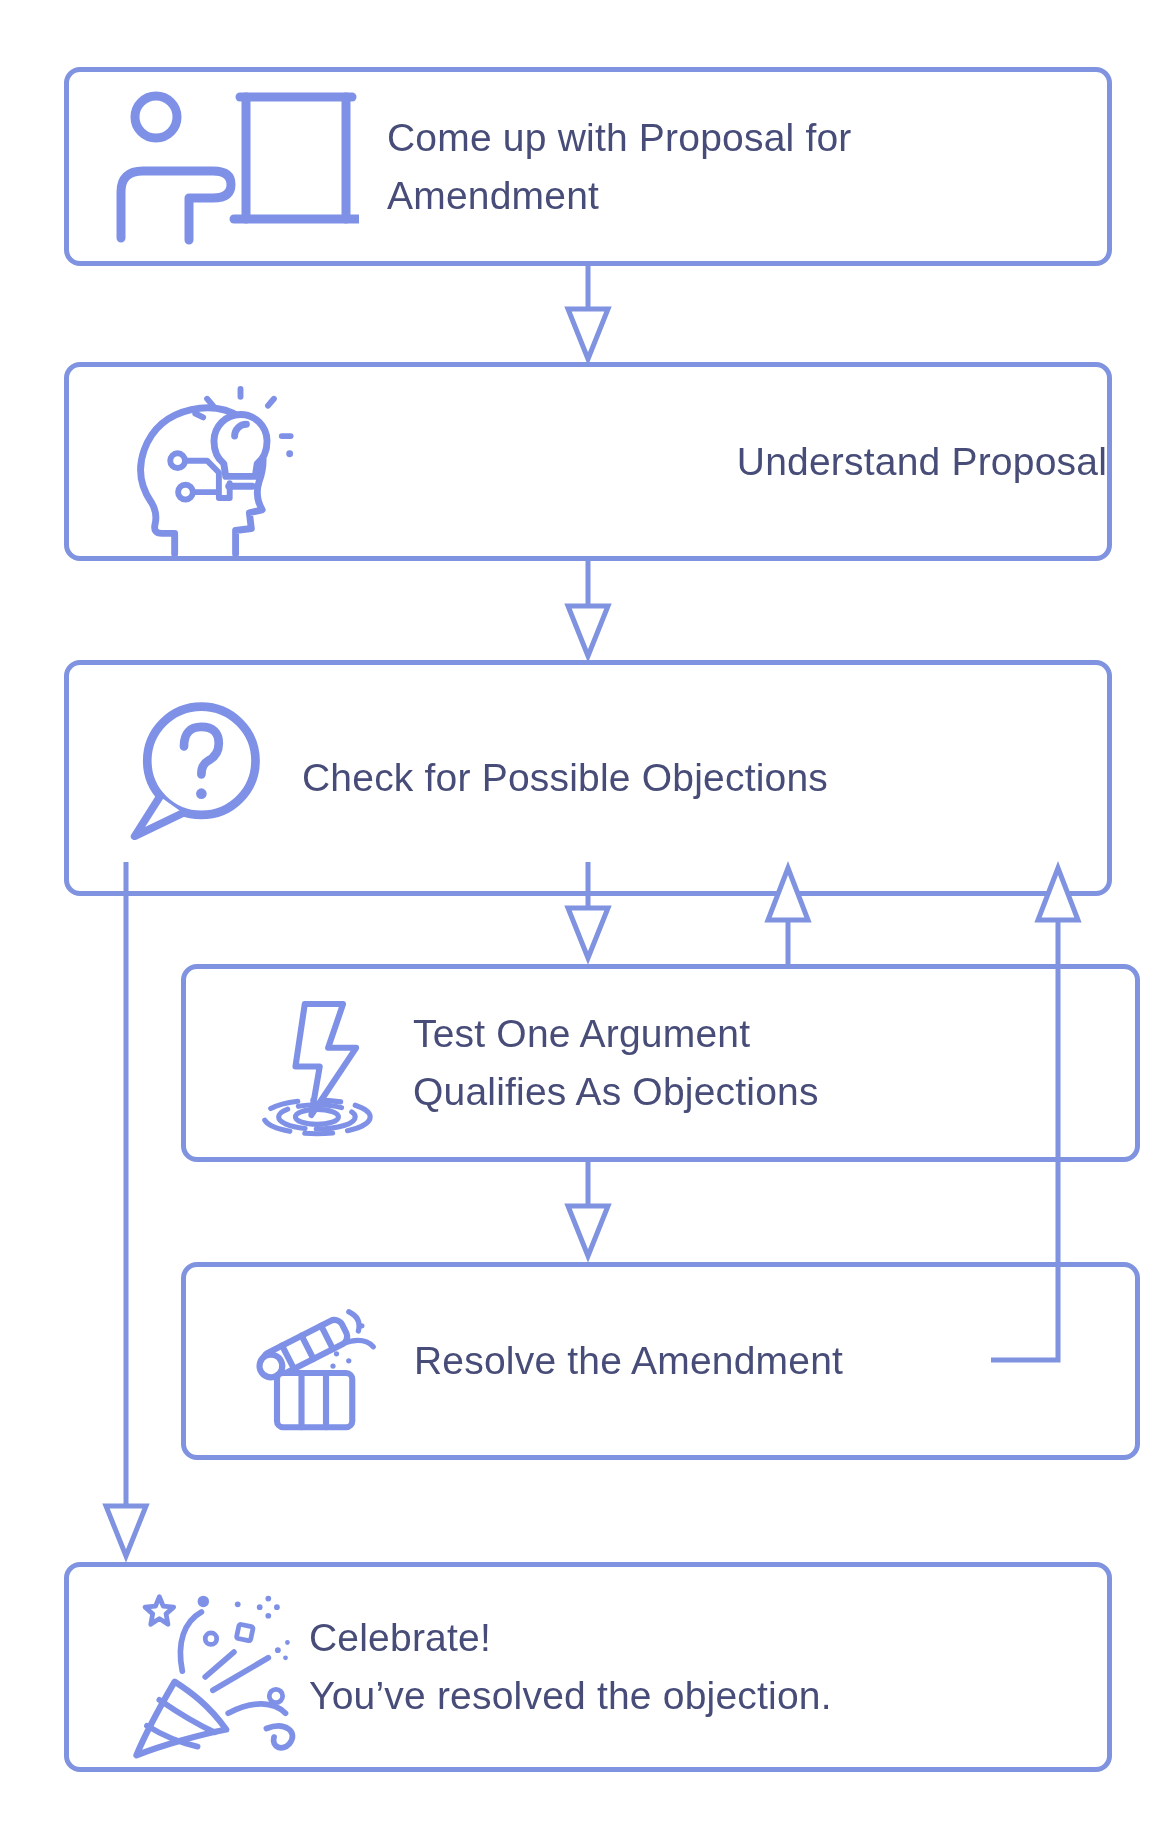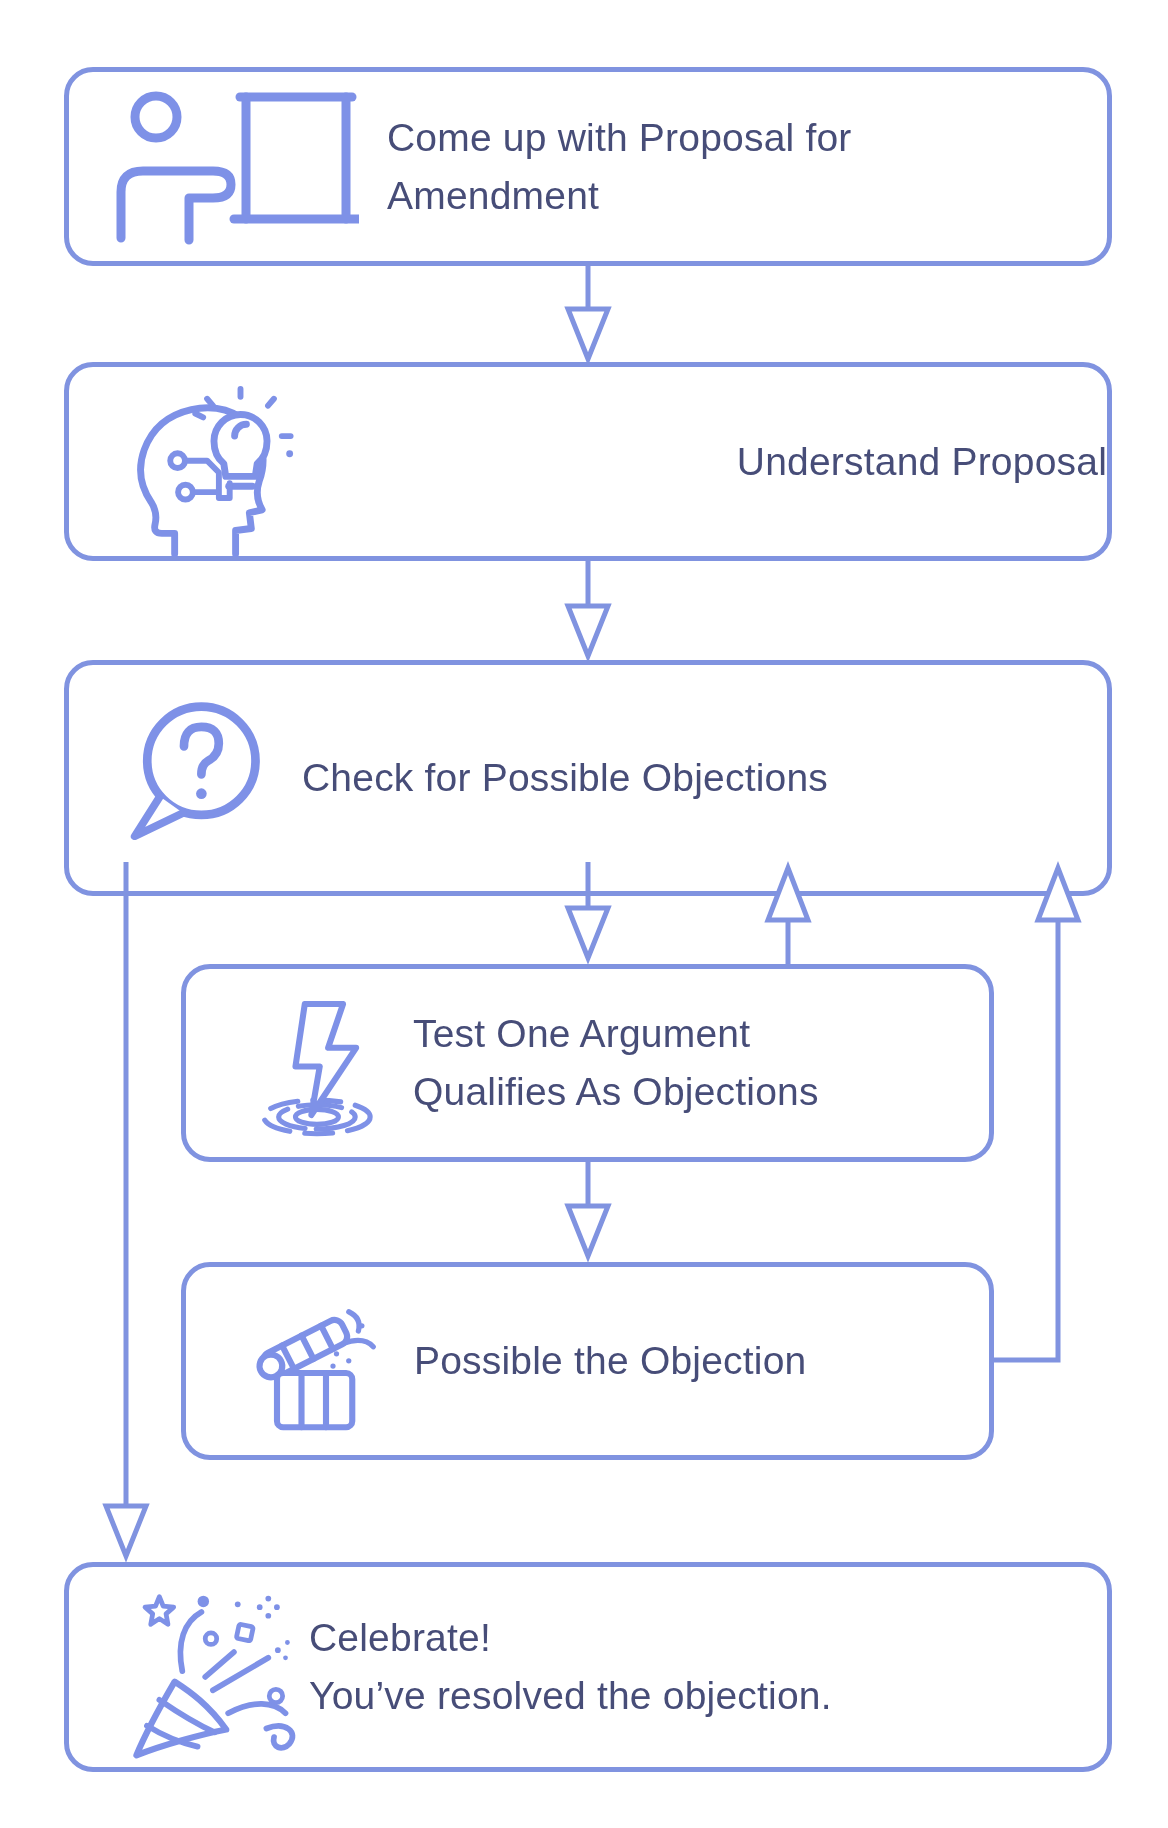--- a/index.html
+++ b/index.html
@@ -8,25 +8,25 @@
     --text:#474D78;
     --bg:#FFFFFF;
   }
   html,body{margin:0;padding:0;background:var(--bg);}
   .canvas{
     position:relative;width:1168px;height:1828px;background:var(--bg);
     font-family:"Liberation Sans", sans-serif;overflow:hidden;
   }
   .box{
     position:absolute;background:var(--bg);
-    border:5px solid var(--accent);border-radius:29px;
+    border:5px solid var(--accent);border-radius:16px;
     box-sizing:border-box;display:flex;align-items:center;z-index:1;
   }
   .box-wide{left:64px;width:1048px;}
-  .box-narrow{left:181px;width:813px;}
+  .box-narrow{left:181px;width:959px;}
   .label{
     font-size:39px;line-height:58px;color:var(--text);
     letter-spacing:0.2px;white-space:nowrap;
   }
   .label div{white-space:nowrap;}
   .icon{position:absolute;}
   .icon svg{display:block;}
   svg.connectors{position:absolute;left:0;top:0;z-index:2;}
   .stroke{fill:none;stroke:var(--icon);stroke-linecap:round;stroke-linejoin:round;}
   .fillwhite{fill:#fff;}
@@ -174,21 +174,21 @@
         <g transform="rotate(-27 70 60)">
           <rect class="stroke fillwhite" stroke-width="7" x="22" y="46" width="100" height="30" rx="10"></rect>
           <path class="stroke" stroke-width="7" d="M50,46 V76 M75,46 V76 M100,46 V76"></path>
           <circle class="stroke fillwhite" stroke-width="7" cx="28" cy="61" r="13"></circle>
         </g>
         <rect class="stroke fillwhite" stroke-width="7" x="40" y="88" width="86" height="62" rx="7"></rect>
         <path class="stroke" stroke-width="7" d="M68,88 V150 M96,88 V150"></path>
       </svg>
     </span>
     <div class="label" style="padding-left:228px;">
-      <div>Possible the Objection</div>
+      <div>Resolve the Amendment</div>
     </div>
   </div>
 
   <div class="box box-wide" style="top:1562px;height:210px;padding-left:14px;">
     <span class="icon" style="left:52px;top:22px;">
       <svg width="200" height="172" viewBox="0 0 205 180">
         <path class="stroke fillwhite" stroke-width="6.5" d="M14,174 C42,163 82,152 108,147 C89,121 71,108 54,97 C40,121 24,150 14,174 Z"></path>
         <g class="stroke" stroke-width="6">
           <path d="M38,116 C54,127 76,141 96,150"></path>
           <path d="M25,143 C41,153 60,161 78,165"></path>

